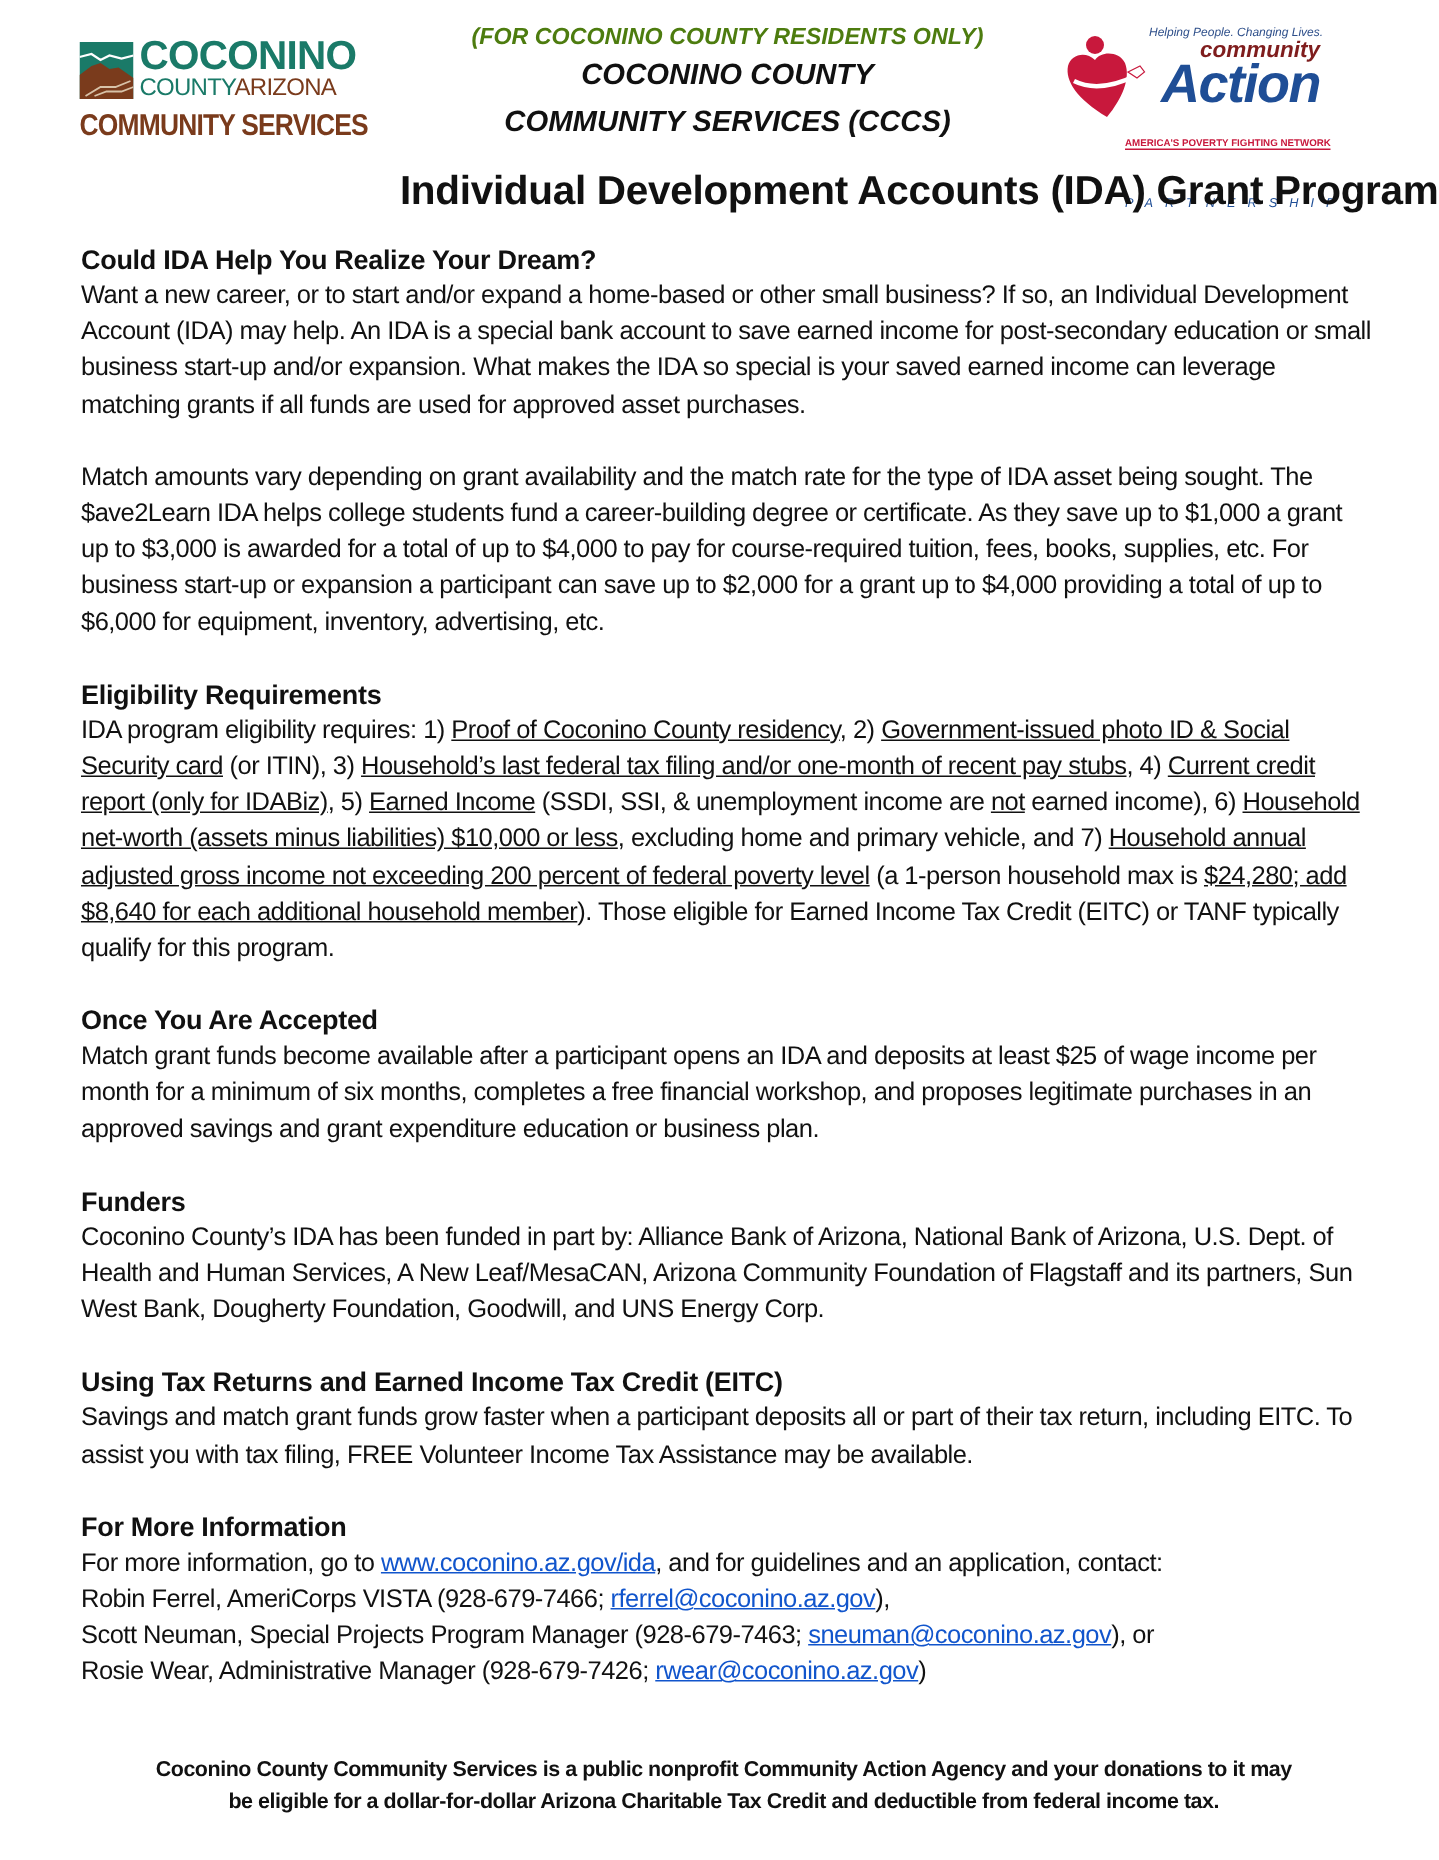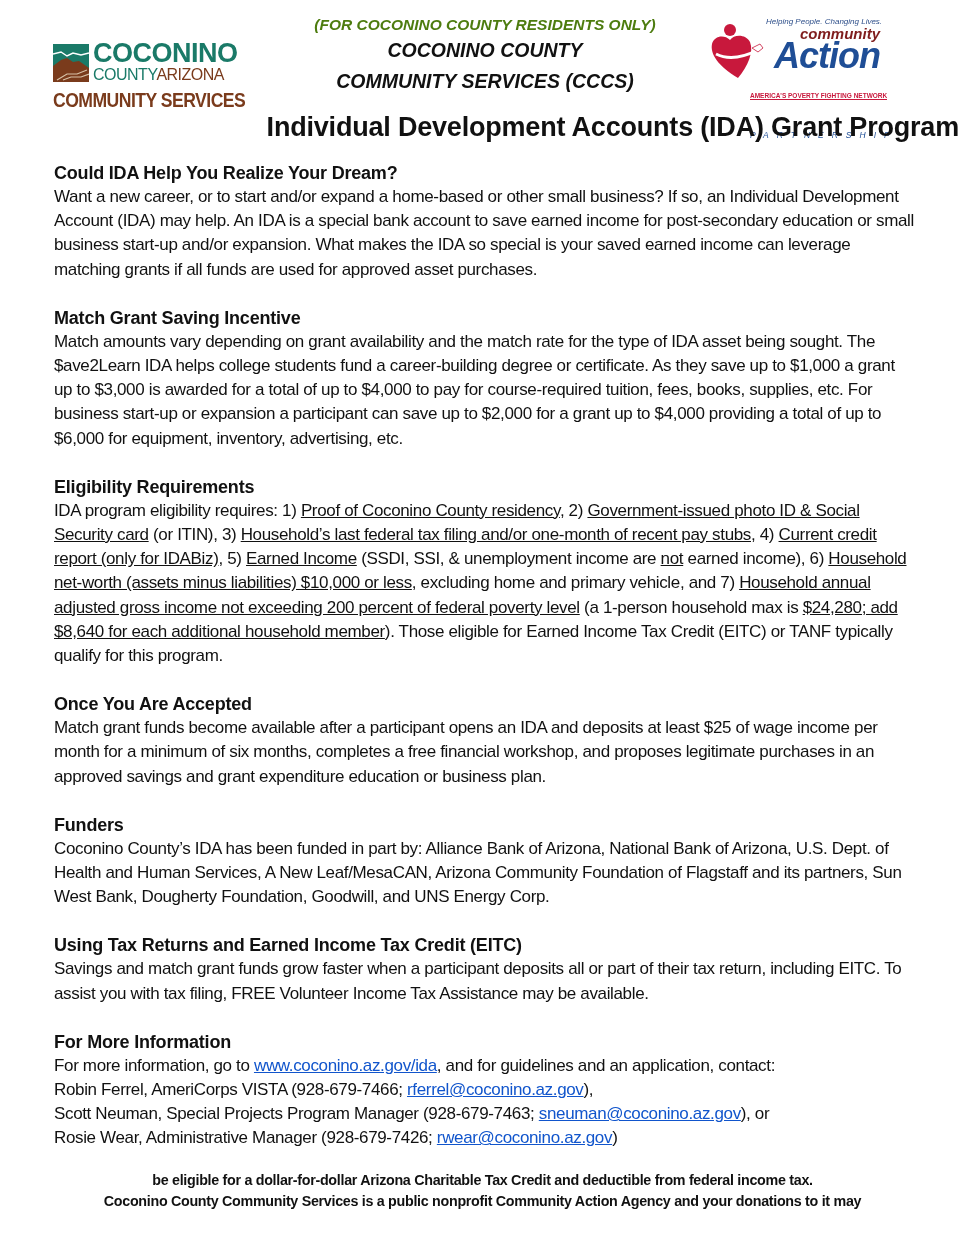--- a/index.html
+++ b/index.html
@@ -1,21 +1,21 @@
 <!DOCTYPE html>
 <html><head>
 <meta charset="utf-8">
 <style>
   html, body { margin: 0; padding: 0; background: #ffffff; }
   body { width: 959px; height: 1240px; position: relative; overflow: hidden;
          font-family: "Liberation Sans", "DejaVu Sans", sans-serif; color: #111; }
   .page { position: absolute; left: 0; top: 0; width: 959px; height: 1240px; }
 
   
-  .logo-left { position: absolute; left: 53px; top: 26px; width: 180px; height: 72px; margin-top: 16px; }
+  .logo-left { position: absolute; left: 53px; top: 26px; width: 180px; height: 72px; }
   .logo-left .mark { position: absolute; left: 0; top: 2px; width: 36px; height: 38px; }
   .logo-left .t1 { position: absolute; left: 40px; top: -4px; font-size: 27px; font-weight: bold;
                    color: #1a7a68; letter-spacing: -0.5px; white-space: nowrap; }
   .logo-left .t2 { position: absolute; left: 40px; top: 24px; font-size: 16px; color: #1a7a68;
                    letter-spacing: -0.5px; white-space: nowrap; }
   .logo-left .t2 b { font-weight: normal; color: #7a3b1c; }
   .logo-left .t3 { position: absolute; left: 0; top: 47px; font-size: 20px; font-weight: bold;
                    color: #7a3b1c; letter-spacing: -0.6px; white-space: nowrap; transform: scaleX(0.88); transform-origin: left; }
 
   .hdr-center { position: absolute; left: 290px; top: 16px; width: 390px; text-align: center; }
@@ -91,21 +91,20 @@
   <div class="doc-title">Individual Development Accounts (IDA) Grant Program</div>
 
   <div class="content">
 
     <div class="section">
       <h2>Could IDA Help You Realize Your Dream?</h2>
       <p>Want a new career, or to start and/or expand a home-based or other small business?  If so, an Individual Development Account (IDA) may help. An IDA is a special bank account to save earned income for post-secondary education or small business start-up and/or expansion.  What makes the IDA so special is your saved earned income can leverage matching grants if all funds are used for approved asset purchases.</p>
     </div>
 
     <div class="section">
-      <h2>Match Grant Saving Incentive</h2>
       <p>Match amounts vary depending on grant availability and the match rate for the type of IDA asset being sought.  The $ave2Learn IDA helps college students fund a career-building degree or certificate. As they save up to $1,000 a grant up to $3,000 is awarded for a total of up to $4,000 to pay for course-required tuition, fees, books, supplies, etc.  For business start-up or expansion a participant can save up to $2,000 for a grant up to $4,000 providing a total of up to $6,000 for equipment, inventory, advertising, etc.</p>
     </div>
 
     <div class="section">
       <h2>Eligibility Requirements</h2>
       <p><span>IDA program eligibility requires: 1) </span><span class="u">Proof of Coconino County residency</span><span>, 2) </span><span class="u">Government-issued photo ID &amp; Social Security card</span><span> (or ITIN), 3) </span><span class="u">Household’s last federal tax filing and/or one-month of recent pay stubs</span><span>, 4) </span><span class="u">Current credit report (only for IDABiz)</span><span>, 5) </span><span class="u">Earned Income</span><span> (SSDI, SSI, &amp; unemployment income are </span><span class="u">not</span><span> earned income), 6) </span><span class="u">Household net-worth (assets minus liabilities) $10,000 or less</span><span>, excluding home and primary vehicle, and 7) </span><span class="u">Household annual adjusted gross income not exceeding 200 percent of federal poverty level</span><span> (a 1-person household max is </span><span class="u">$24,280; add $8,640 for each additional household member</span><span>). Those eligible for Earned Income Tax Credit (EITC) or TANF typically qualify for this program.</span></p>
     </div>
 
     <div class="section">
       <h2>Once You Are Accepted</h2>
@@ -127,16 +126,16 @@
       <p>
         <span>For more information, go to </span><a class="link">www.coconino.az.gov/ida</a><span>, and for guidelines and an application, contact:</span><br>
         <span>Robin Ferrel, AmeriCorps VISTA (928-679-7466; </span><a class="link">rferrel@coconino.az.gov</a><span>),</span><br>
         <span>Scott Neuman, Special Projects Program Manager (928-679-7463; </span><a class="link">sneuman@coconino.az.gov</a><span>), or</span><br>
         <span>Rosie Wear, Administrative Manager (928-679-7426; </span><a class="link">rwear@coconino.az.gov</a><span>)</span>
       </p>
     </div>
   </div>
 
   <div class="footer">
+    <div>Coconino County Community Services is a public nonprofit Community Action Agency and your donations to it may</div>
     <div>be eligible for a dollar-for-dollar Arizona Charitable Tax Credit and deductible from federal income tax.</div>
-    <div>Coconino County Community Services is a public nonprofit Community Action Agency and your donations to it may</div>
   </div>
 </div>
 
 </body></html>

